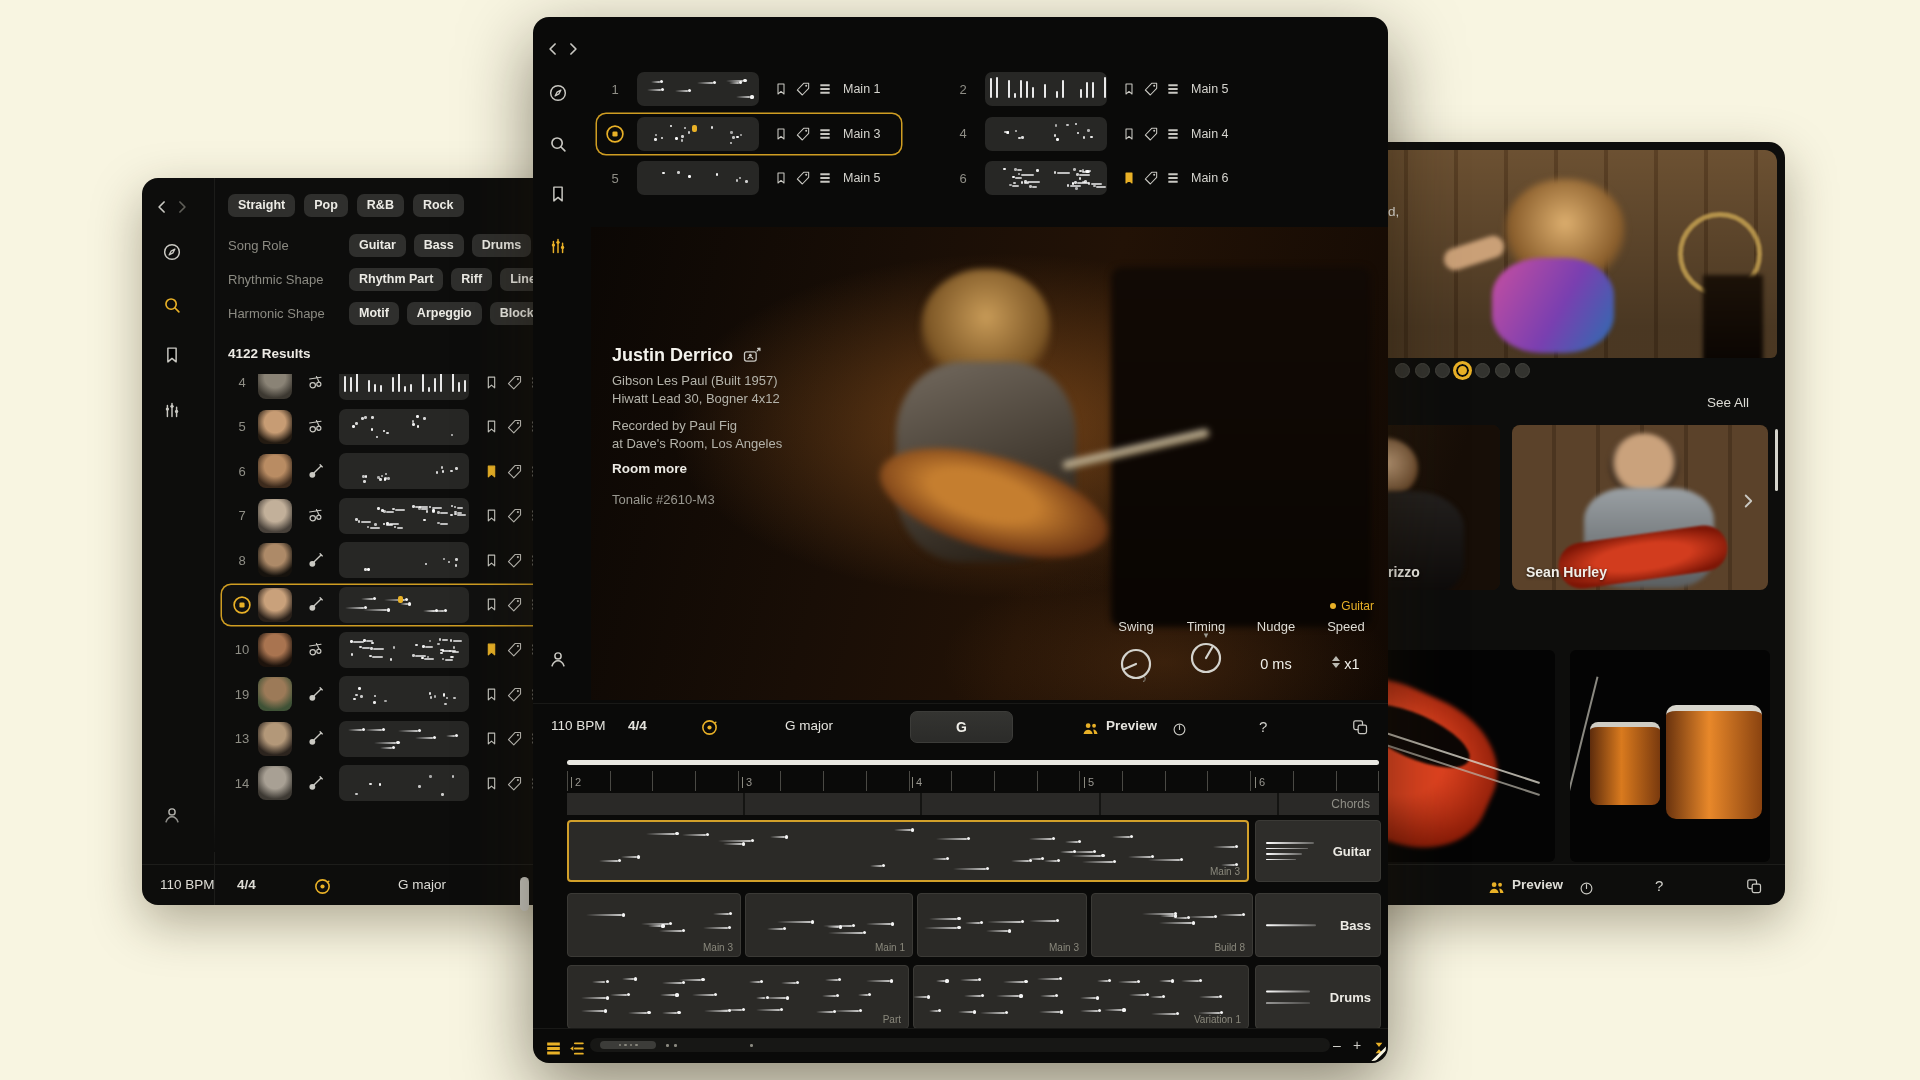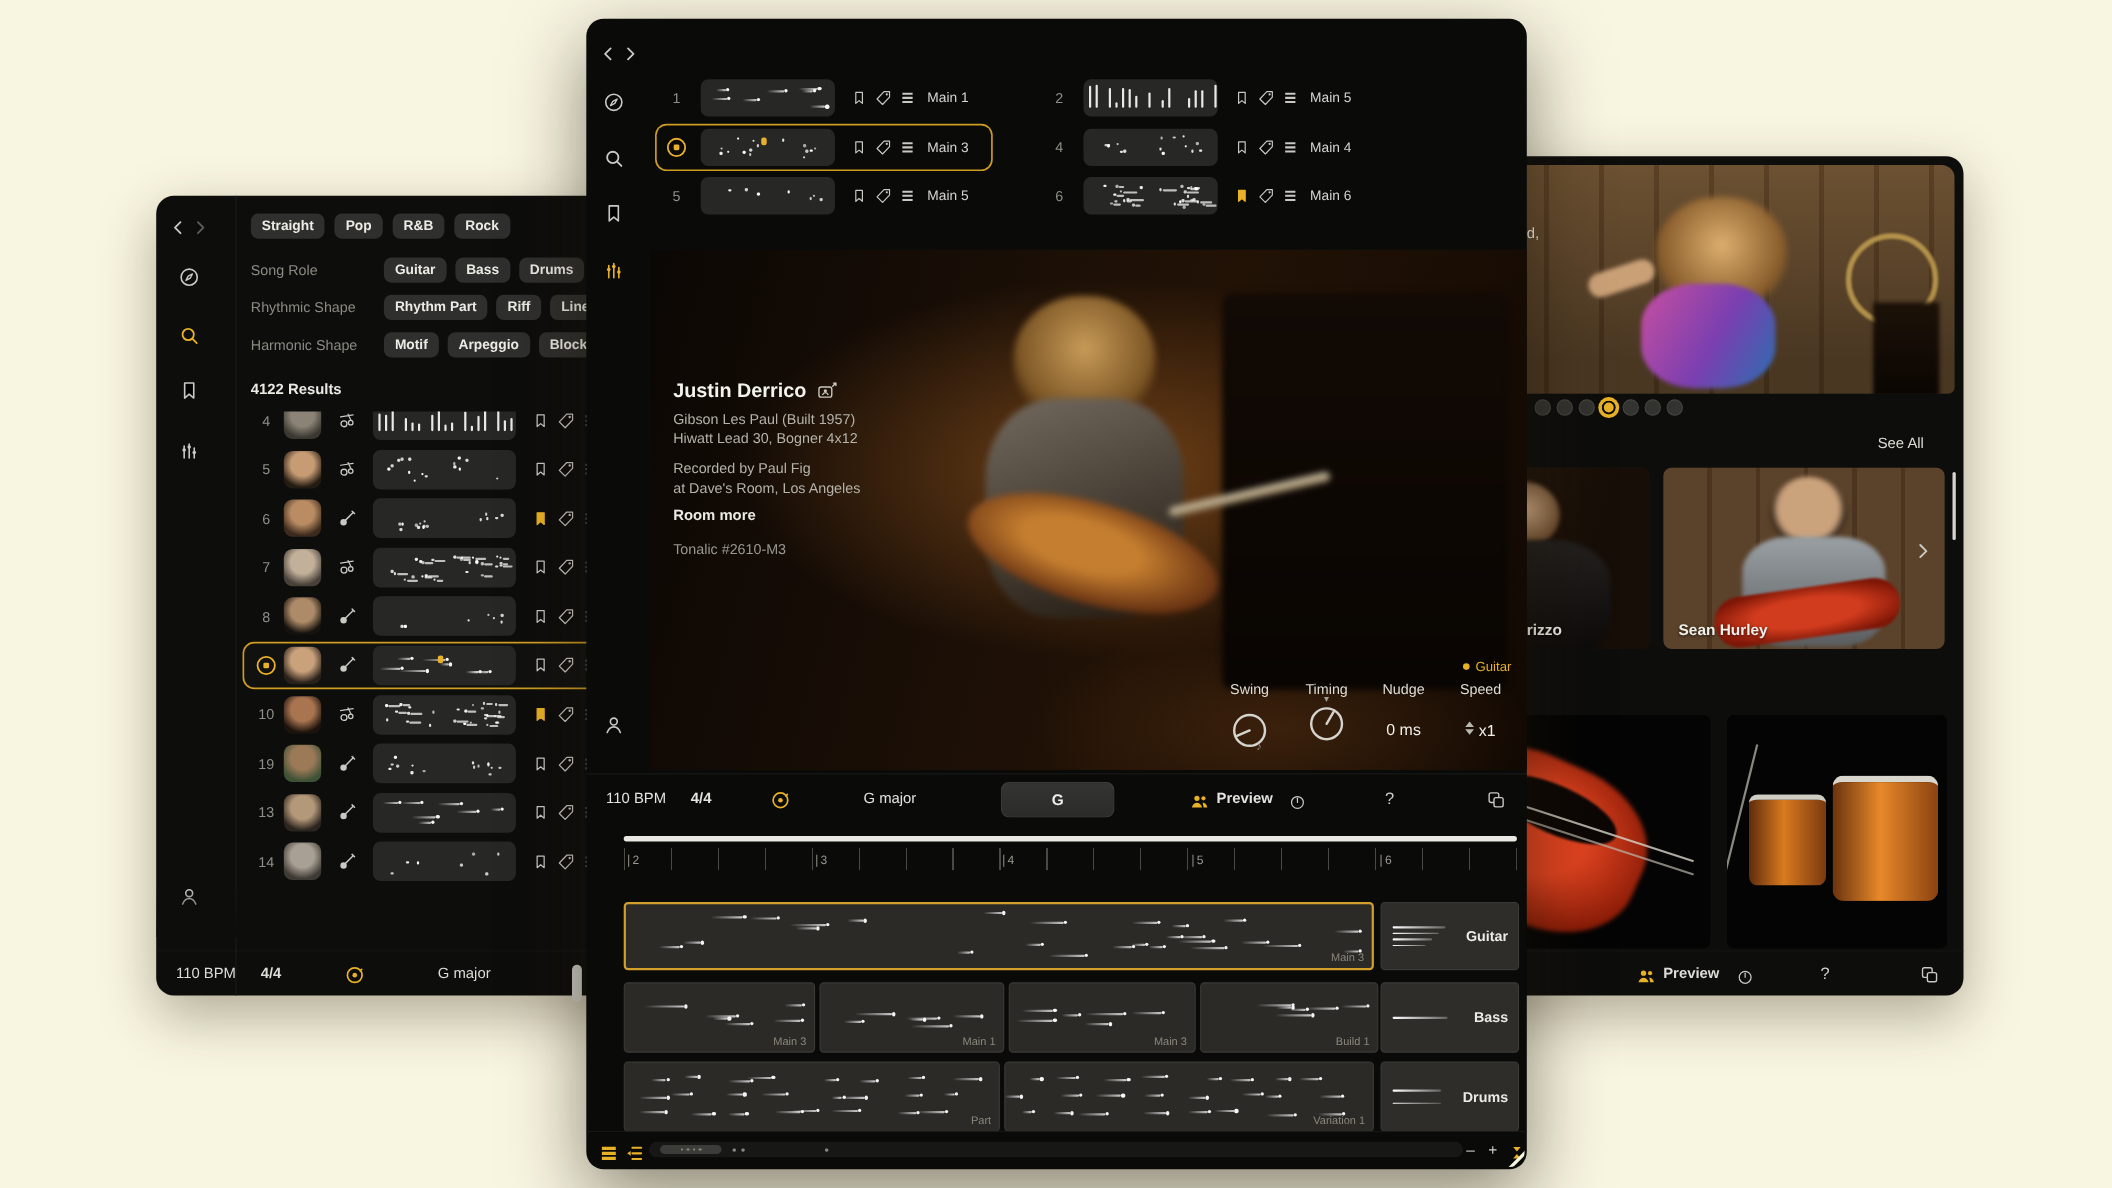--- a/index.html
+++ b/index.html
@@ -1098,20 +1098,28 @@
 
   <div class="hscroll"></div>
   <div class="ruler">
     <span class="rnum">2</span>
       <span class="rnum">3</span>
       <span class="rnum">4</span>
       <span class="rnum">5</span>
       <span class="rnum">6</span>
   </div>
 
+  <div class="chordrow">
+    <div class="ccell" style="width: 169px;"></div>
+      <div class="ccell" style="width: 168px;"></div>
+      <div class="ccell" style="width: 170px;"></div>
+      <div class="ccell" style="width: 169px;"></div>
+      <div class="ccell"></div>
+    <span class="chlab">Chords</span>
+  </div>
 
   <div class="lane" style="top:803px;height:62px">
     <div class="regs">
         <div class="tregion selected" style="width: 678px;">
         <span class="rlabel">Main 3</span>
       <i style="position: absolute; left: 148.704px; top: 18.1448px; width: 32.9832px; height: 2px; opacity: 0.75; border-radius: 1px; background: linear-gradient(to left, rgb(255, 255, 255), rgba(255, 255, 255, 0));"></i>
           <i style="position: absolute; left: 181.688px; top: 17.1448px; width: 3.2px; height: 3.2px; opacity: 0.95; border-radius: 50%; background: rgb(255, 255, 255);"></i>
           <i style="position: absolute; left: 458.93px; top: 35.6119px; width: 13.0667px; height: 2px; opacity: 0.75; border-radius: 1px; background: linear-gradient(to left, rgb(255, 255, 255), rgba(255, 255, 255, 0));"></i>
           <i style="position: absolute; left: 471.997px; top: 34.6119px; width: 3.2px; height: 3.2px; opacity: 0.95; border-radius: 50%; background: rgb(255, 255, 255);"></i>
           <i style="position: absolute; left: 153.74px; top: 21.4446px; width: 19.2147px; height: 2px; opacity: 0.75; border-radius: 1px; background: linear-gradient(to left, rgb(255, 255, 255), rgba(255, 255, 255, 0));"></i>
@@ -1216,21 +1224,21 @@
           <i style="position: absolute; left: 111.267px; top: 25.6246px; width: 26.4075px; height: 2px; opacity: 0.75; border-radius: 1px; background: linear-gradient(to left, rgb(255, 255, 255), rgba(255, 255, 255, 0));"></i>
           <i style="position: absolute; left: 137.675px; top: 24.6246px; width: 3.2px; height: 3.2px; opacity: 0.95; border-radius: 50%; background: rgb(255, 255, 255);"></i>
           <i style="position: absolute; left: 5.91024px; top: 33.0218px; width: 33.5114px; height: 2px; opacity: 0.75; border-radius: 1px; background: linear-gradient(to left, rgb(255, 255, 255), rgba(255, 255, 255, 0));"></i>
           <i style="position: absolute; left: 39.4217px; top: 32.0218px; width: 3.2px; height: 3.2px; opacity: 0.95; border-radius: 50%; background: rgb(255, 255, 255);"></i>
           <i style="position: absolute; left: 46.5595px; top: 27.8357px; width: 15.0766px; height: 2px; opacity: 0.75; border-radius: 1px; background: linear-gradient(to left, rgb(255, 255, 255), rgba(255, 255, 255, 0));"></i>
           <i style="position: absolute; left: 61.6361px; top: 26.8357px; width: 3.2px; height: 3.2px; opacity: 0.95; border-radius: 50%; background: rgb(255, 255, 255);"></i>
           <i style="position: absolute; left: 68.7014px; top: 27.0284px; width: 34.5399px; height: 2px; opacity: 0.75; border-radius: 1px; background: linear-gradient(to left, rgb(255, 255, 255), rgba(255, 255, 255, 0));"></i>
           <i style="position: absolute; left: 103.241px; top: 26.0284px; width: 3.2px; height: 3.2px; opacity: 0.95; border-radius: 50%; background: rgb(255, 255, 255);"></i>
         </div>
         <div class="tregion" style="width: 160px;">
-        <span class="rlabel">Build 1</span>
+        <span class="rlabel">Build 8</span>
       <i style="position: absolute; left: 126.881px; top: 19.7007px; width: 22.7246px; height: 2px; opacity: 0.75; border-radius: 1px; background: linear-gradient(to left, rgb(255, 255, 255), rgba(255, 255, 255, 0));"></i>
           <i style="position: absolute; left: 149.605px; top: 18.7007px; width: 3.2px; height: 3.2px; opacity: 0.95; border-radius: 50%; background: rgb(255, 255, 255);"></i>
           <i style="position: absolute; left: 50.1178px; top: 18.6075px; width: 31.6124px; height: 2px; opacity: 0.75; border-radius: 1px; background: linear-gradient(to left, rgb(255, 255, 255), rgba(255, 255, 255, 0));"></i>
           <i style="position: absolute; left: 81.7302px; top: 17.6075px; width: 3.2px; height: 3.2px; opacity: 0.95; border-radius: 50%; background: rgb(255, 255, 255);"></i>
           <i style="position: absolute; left: 94.8855px; top: 21.7822px; width: 27.2729px; height: 2px; opacity: 0.75; border-radius: 1px; background: linear-gradient(to left, rgb(255, 255, 255), rgba(255, 255, 255, 0));"></i>
           <i style="position: absolute; left: 122.158px; top: 20.7822px; width: 3.2px; height: 3.2px; opacity: 0.95; border-radius: 50%; background: rgb(255, 255, 255);"></i>
           <i style="position: absolute; left: 67.2337px; top: 28.4447px; width: 32.3994px; height: 2px; opacity: 0.75; border-radius: 1px; background: linear-gradient(to left, rgb(255, 255, 255), rgba(255, 255, 255, 0));"></i>
           <i style="position: absolute; left: 99.6331px; top: 27.4447px; width: 3.2px; height: 3.2px; opacity: 0.95; border-radius: 50%; background: rgb(255, 255, 255);"></i>
           <i style="position: absolute; left: 67.5349px; top: 21.3813px; width: 14.6496px; height: 2px; opacity: 0.75; border-radius: 1px; background: linear-gradient(to left, rgb(255, 255, 255), rgba(255, 255, 255, 0));"></i>
           <i style="position: absolute; left: 82.1844px; top: 20.3813px; width: 3.2px; height: 3.2px; opacity: 0.95; border-radius: 50%; background: rgb(255, 255, 255);"></i>

